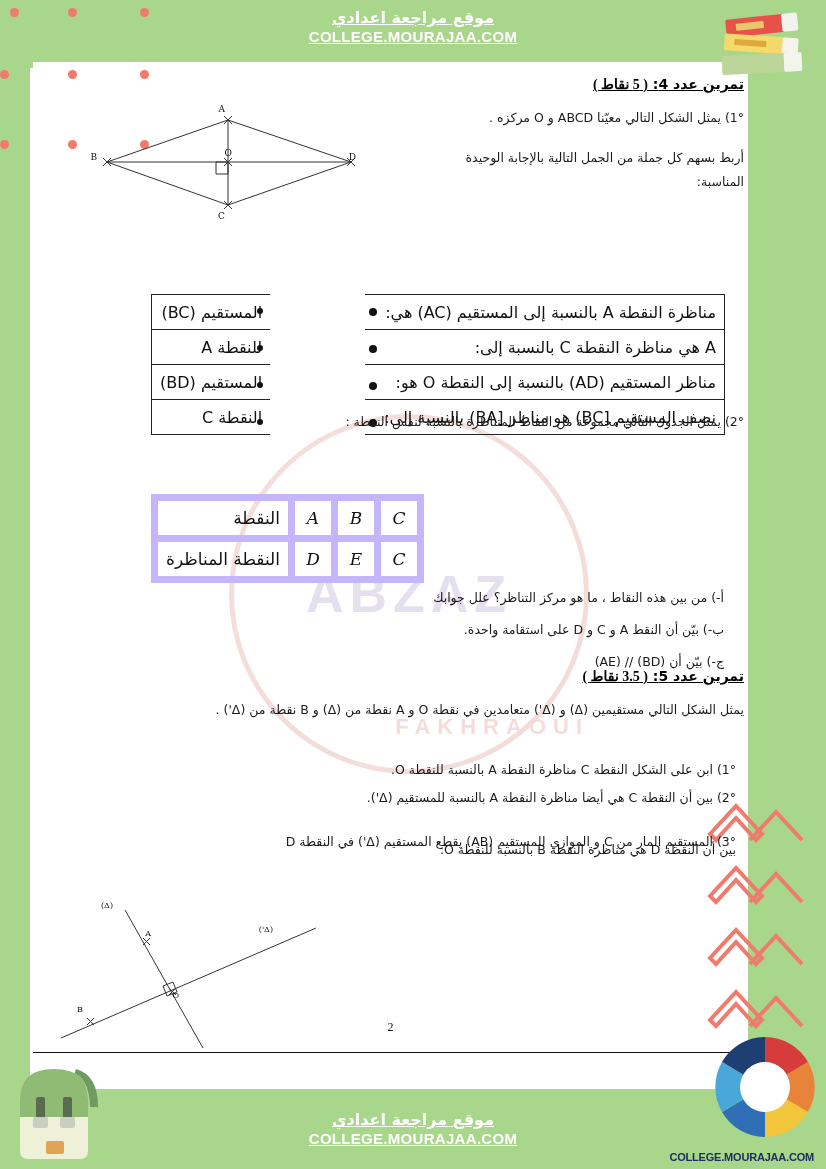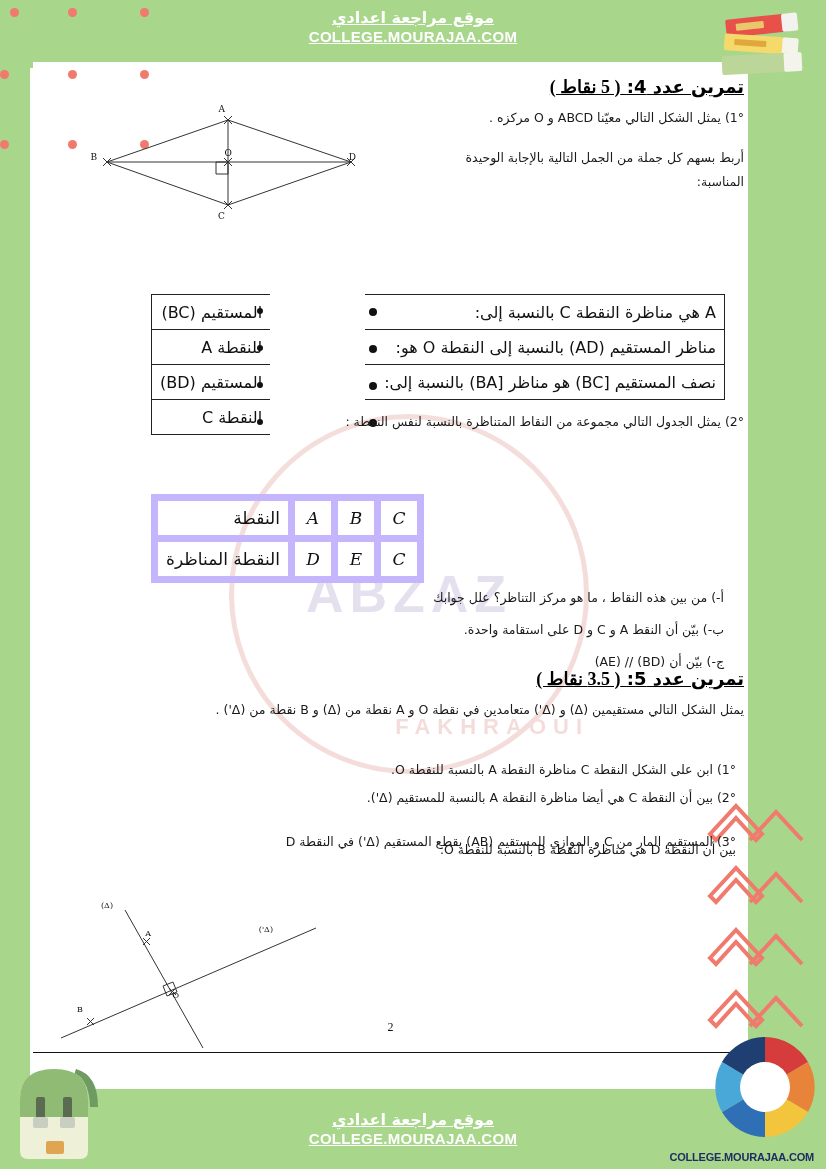--- a/index.html
+++ b/index.html
@@ -49,21 +49,21 @@
     color:#1f2d63;font-size:11px;font-weight:bold;
     font-family:"Liberation Sans",sans-serif;letter-spacing:-.2px;
   }
 
   
   .doc{
     position:absolute;left:33px;top:62px;width:715px;height:1000px;
     color:#111;font-size:12.5px;
   }
   .ex-title{
-    position:absolute;font-size:18px;font-weight:bold;
+    position:absolute;font-size:14px;font-weight:bold;
     text-decoration:underline;color:#000;white-space:nowrap;
   }
   .line{position:absolute;white-space:nowrap;font-size:12.5px;color:#1a1a1a;}
   .num{font-family:"Liberation Serif",serif;}
 
   
   .mtable{position:absolute;border-collapse:collapse;}
   .mtable td{
     border-top:1px solid #222;border-bottom:1px solid #222;
     padding:6px 8px;font-size:16px;white-space:nowrap;height:22px;
@@ -230,20 +230,23 @@
             <td>المستقيم (BD)</td>
           </tr>
       <tr>
             <td>النقطة C</td>
           </tr>
     </tbody>
       </table>
 
     <table class="mtable mright">
       <tbody>
+          <tr>
+            <td>مناظرة النقطة A بالنسبة إلى المستقيم (AC) هي:</td>
+          </tr>
       <tr>
             <td>A هي مناظرة النقطة C بالنسبة إلى:</td>
           </tr>
       <tr>
             <td>مناظر المستقيم (AD) بالنسبة إلى النقطة O هو:</td>
           </tr>
       <tr>
             <td>نصف المستقيم [BC) هو مناظر [BA) بالنسبة إلى:</td>
           </tr>
     </tbody>

